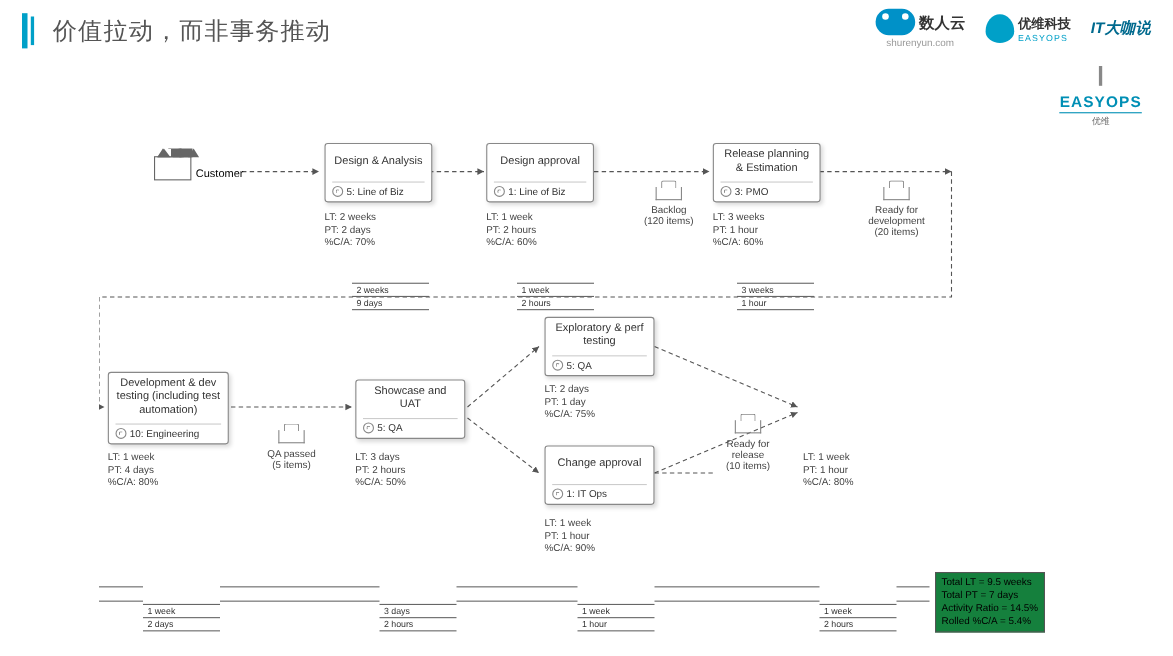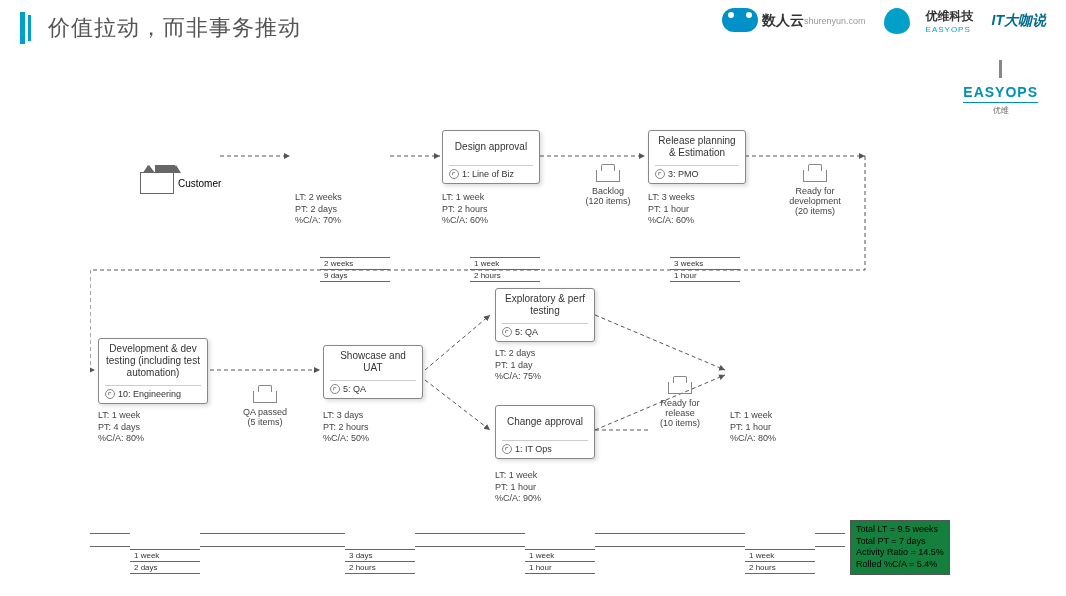--- a/index.html
+++ b/index.html
@@ -2,39 +2,39 @@
 <html><head>
 <meta charset="utf-8">
 <style>
   * { box-sizing: border-box; margin: 0; padding: 0; }
   body { font-family: Arial, "Microsoft YaHei", sans-serif; background: #fff; width: 1066px; height: 596px; position: relative; overflow: hidden; }
   .header { display: flex; align-items: center; padding: 12px 20px 8px 20px; }
   .bar-accent { width: 5px; height: 32px; background: #00a0c8; margin-right: 3px; }
   .bar-accent.thin { width: 3px; height: 26px; }
   .title { font-size: 22px; color: #555; margin-left: 14px; letter-spacing: 1px; }
   .logos { position: absolute; top: 8px; right: 20px; display: flex; gap: 18px; align-items: center; }
-  .logo { display: flex; flex-direction: row; align-items: center; font-size: 9px; color: #666; }
+  .logo { display: flex; flex-direction: column; align-items: center; font-size: 9px; color: #666; }
   .logo-icon { width: 36px; height: 24px; background: #0091c8; border-radius: 6px; margin-bottom: 2px; }
   .logo-shield { width: 26px; height: 26px; background: #00a0c8; border-radius: 50% 50% 50% 50% / 60% 60% 40% 40%; }
   .logo-text-it { font-style: italic; font-weight: bold; font-size: 14px; color: #006a8e; }
   .sublogo { position: absolute; top: 60px; right: 28px; text-align: center; font-size: 10px; color: #00a0c8; }
   .sublogo .bar { width: 3px; height: 18px; background: #888; margin: 0 auto 6px auto; }
   .sublogo .brand { font-size: 14px; letter-spacing: 1px; font-weight: 600; color: #008fb5; border-bottom: 1px solid #008fb5; padding-bottom: 2px; display: inline-block; }
 
   .canvas { position: absolute; top: 120px; left: 90px; width: 900px; height: 460px; }
   .box { position: absolute; border: 1px solid #888; border-radius: 3px; box-shadow: 2px 2px 4px rgba(0,0,0,.15); background: #fff; padding: 4px 6px; font-size: 10px; color: #333; text-align: center; }
   .box .btitle { font-size: 10px; line-height: 1.2; margin-bottom: 6px; min-height: 24px; display: flex; align-items: center; justify-content: center; }
   .box .brole { font-size: 9px; display: flex; align-items: center; gap: 3px; border-top: 1px solid #ccc; padding-top: 3px; text-align: left; }
   .pill { width: 10px; height: 10px; border: 1px solid #888; border-radius: 50%; display: inline-block; position: relative; }
   .pill::after { content:''; position:absolute; inset:2px; border:1px solid #888; border-radius:50%; border-right-color:transparent; border-bottom-color:transparent; }
   .metrics { position: absolute; font-size: 9px; color: #444; text-align: left; line-height: 1.3; }
   .queue { position: absolute; font-size: 9px; color: #444; text-align: center; }
   .queue .tray { width: 24px; height: 12px; border: 1px solid #888; border-top: none; margin: 0 auto 4px auto; position:relative; }
   .queue .tray::before { content:''; position:absolute; top:-6px; left:4px; right:4px; height:6px; border:1px solid #888; border-bottom:none; border-radius: 2px 2px 0 0;}
-  .customer { position: absolute; top: 20px; left: 60px; display:flex; align-items:center; gap:4px; font-size:10px;margin-top:30px; }
+  .customer { position: absolute; top: 20px; left: 60px; display:flex; align-items:flex-end; gap:4px; font-size:10px; }
   .factory { width:34px; height:22px; border:1px solid #666; position:relative; }
   .factory::before { content:''; position:absolute; top:-8px; left:2px; width:0; height:0; border-left:6px solid transparent; border-right:6px solid transparent; border-bottom:8px solid #666; box-shadow: 10px 0 0 0 #666, 20px 0 0 0 #666; }
   .factory-stacks { position:absolute; top:-8px; left:2px; display:flex; gap:4px; }
   .factory-stacks span { width:0;height:0;border-left:5px solid transparent;border-right:5px solid transparent;border-bottom:8px solid #666; }
 
   svg.arrows { position:absolute; inset:0; width:100%; height:100%; pointer-events:none; }
   .ladder { position:absolute; font-size:8px; color:#333;margin-top:21px; }
   .ladder .cell { border:1px solid #666; border-left:none; border-right:none; padding:1px 4px; }
   .ladder .cell:first-child { border-bottom:none; }
   .ladder-seg { position:absolute; height:14px; }
@@ -57,21 +57,21 @@
     <div style="display:flex;align-items:center;gap:4px">
       <div class="logo-icon" style="position:relative;border-radius:12px;">
         <span style="position:absolute;left:6px;top:4px;width:6px;height:6px;background:#fff;border-radius:50%"></span>
         <span style="position:absolute;right:6px;top:4px;width:6px;height:6px;background:#fff;border-radius:50%"></span>
       </div>
       <span style="font-size:14px;font-weight:bold;color:#333">数人云</span>
     </div>
     <span style="color:#999">shurenyun.com</span>
   </div>
   <div class="logo">
-    <div style="display:flex;align-items:center;gap:16px">
+    <div style="display:flex;align-items:center;gap:4px">
       <div class="logo-shield"></div>
       <div style="text-align:left">
         <div style="font-size:12px;color:#333;font-weight:bold">优维科技</div>
         <div style="font-size:8px;color:#00a0c8;letter-spacing:1px">EASYOPS</div>
       </div>
     </div>
   </div>
   <div class="logo">
     <span class="logo-text-it">IT大咖说</span>
   </div>
@@ -111,20 +111,27 @@
     <div class="factory">
       <div class="factory-stacks">
           <span></span>
           <span></span>
           <span></span>
         </div>
     </div>
     <span>Customer</span>
   </div>
 
+  <div class="box" style="top:10px;left:205px;width:98px">
+    <div class="btitle">Design &amp; Analysis</div>
+    <div class="brole">
+        <span class="pill"></span>
+        <span>5: Line of Biz</span>
+      </div>
+  </div>
   <div class="metrics" style="top:72px;left:205px">
     <div>LT: 2 weeks</div>
       <div>PT: 2 days</div>
       <div>%C/A: 70%</div>
   </div>
 
   <div class="box" style="top:10px;left:352px;width:98px">
     <div class="btitle">Design approval</div>
     <div class="brole">
         <span class="pill"></span>

